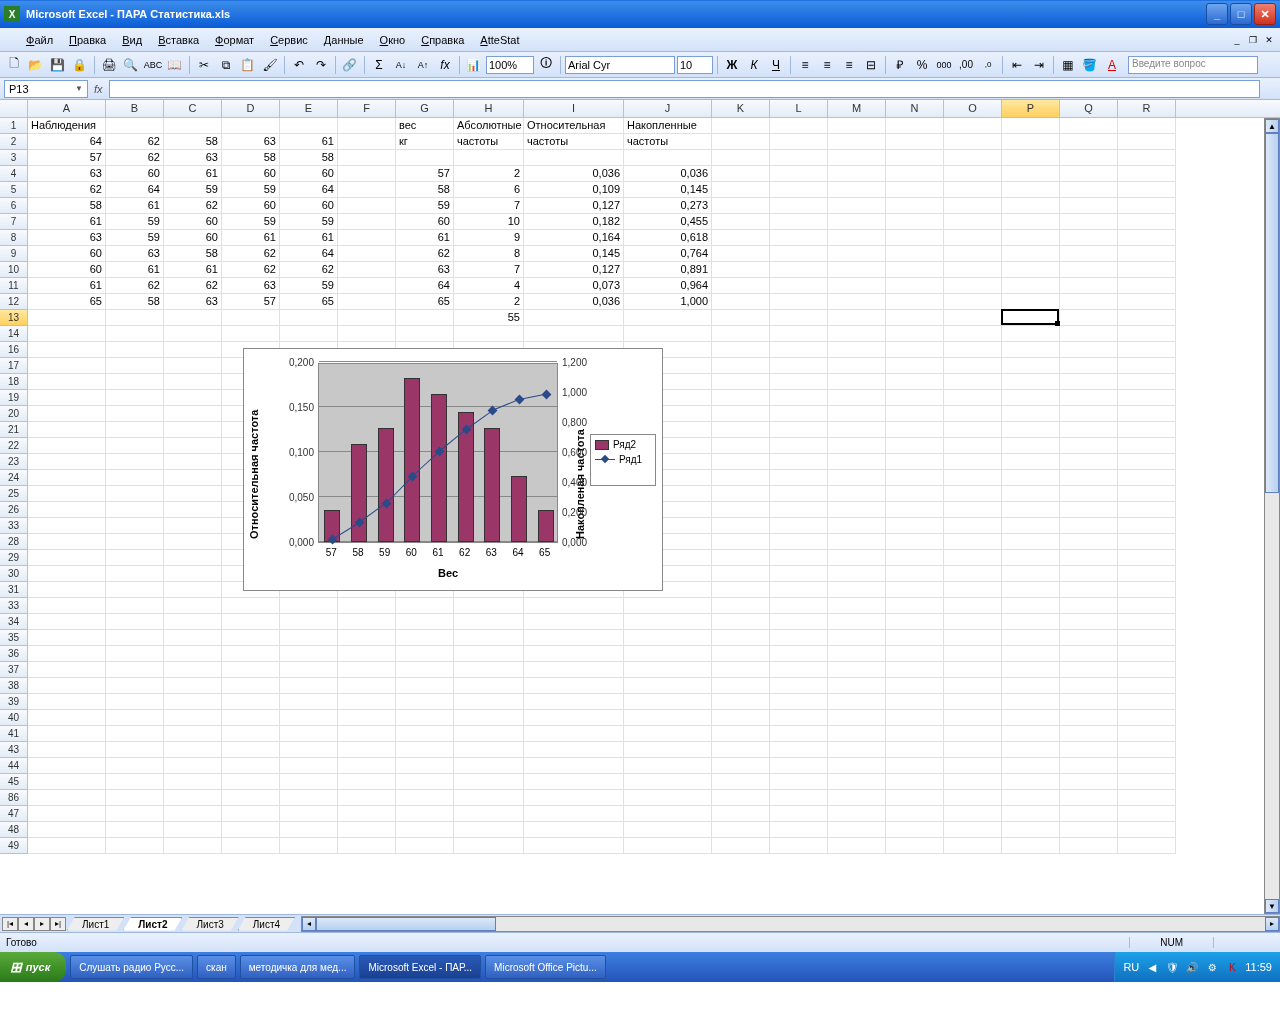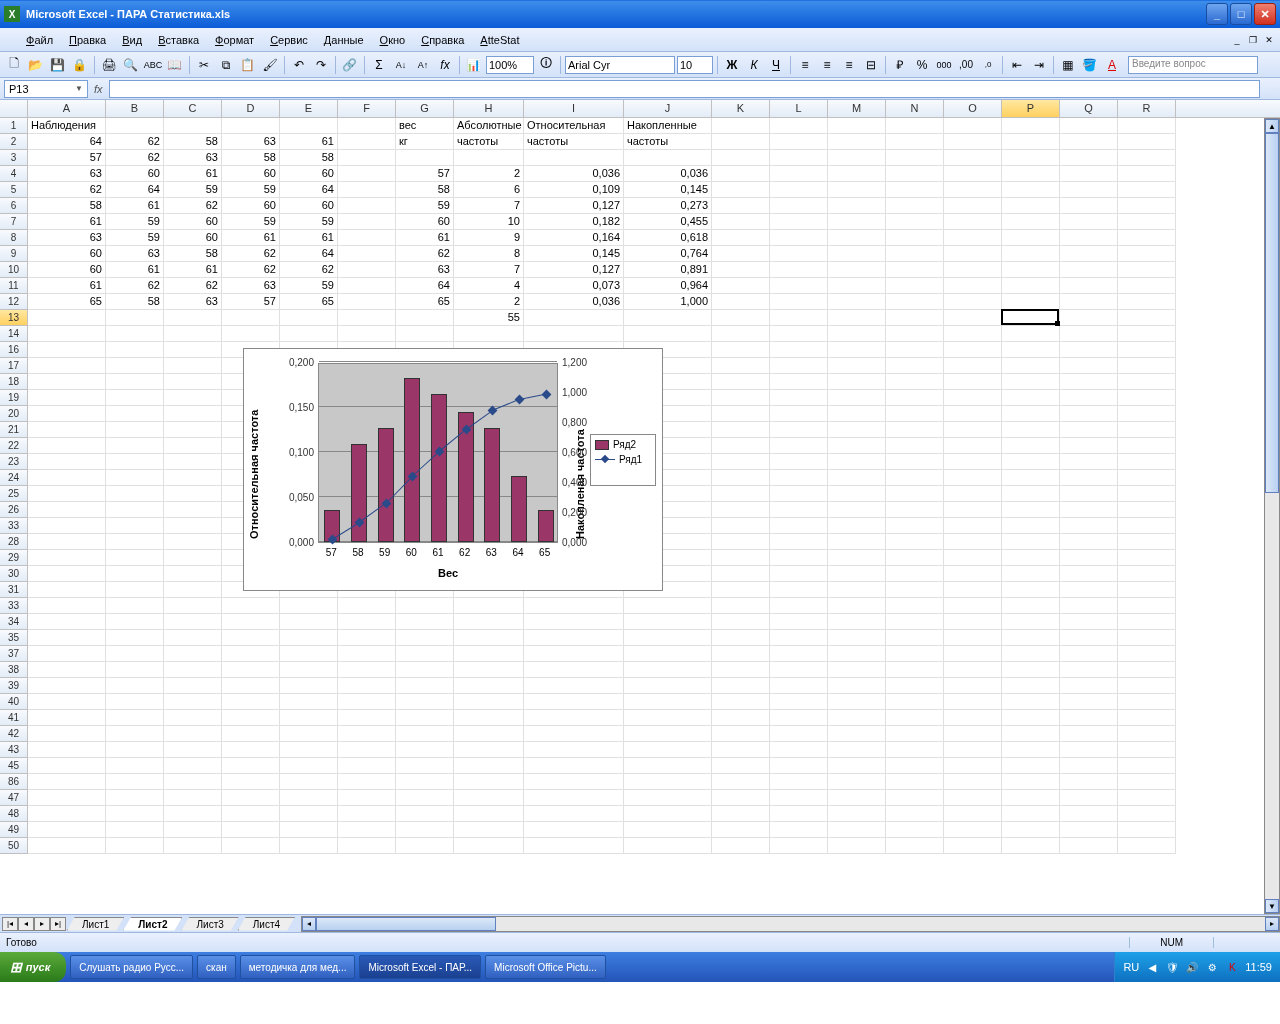--- a/index.html
+++ b/index.html
@@ -894,20 +894,41 @@
         <div class="cell" style="width: 58px;"></div>
         <div class="cell" style="width: 58px;"></div>
         <div class="cell" style="width: 58px;"></div>
         <div class="cell" style="width: 58px;"></div>
         <div class="cell" style="width: 58px;"></div>
         <div class="cell" style="width: 58px;"></div>
         <div class="cell" style="width: 58px;"></div>
         <div class="cell" style="width: 58px;"></div>
       </div>
       <div class="row">
+        <div class="rowhead">36</div>
+        <div class="cell" style="width: 78px;"></div>
+        <div class="cell" style="width: 58px;"></div>
+        <div class="cell" style="width: 58px;"></div>
+        <div class="cell" style="width: 58px;"></div>
+        <div class="cell" style="width: 58px;"></div>
+        <div class="cell" style="width: 58px;"></div>
+        <div class="cell" style="width: 58px;"></div>
+        <div class="cell" style="width: 70px;"></div>
+        <div class="cell" style="width: 100px;"></div>
+        <div class="cell" style="width: 88px;"></div>
+        <div class="cell" style="width: 58px;"></div>
+        <div class="cell" style="width: 58px;"></div>
+        <div class="cell" style="width: 58px;"></div>
+        <div class="cell" style="width: 58px;"></div>
+        <div class="cell" style="width: 58px;"></div>
+        <div class="cell" style="width: 58px;"></div>
+        <div class="cell" style="width: 58px;"></div>
+        <div class="cell" style="width: 58px;"></div>
+      </div>
+      <div class="row">
         <div class="rowhead">37</div>
         <div class="cell" style="width: 78px;"></div>
         <div class="cell" style="width: 58px;"></div>
         <div class="cell" style="width: 58px;"></div>
         <div class="cell" style="width: 58px;"></div>
         <div class="cell" style="width: 58px;"></div>
         <div class="cell" style="width: 58px;"></div>
         <div class="cell" style="width: 58px;"></div>
         <div class="cell" style="width: 70px;"></div>
         <div class="cell" style="width: 100px;"></div>
@@ -999,41 +1020,20 @@
         <div class="cell" style="width: 58px;"></div>
         <div class="cell" style="width: 58px;"></div>
         <div class="cell" style="width: 58px;"></div>
         <div class="cell" style="width: 58px;"></div>
         <div class="cell" style="width: 58px;"></div>
         <div class="cell" style="width: 58px;"></div>
         <div class="cell" style="width: 58px;"></div>
         <div class="cell" style="width: 58px;"></div>
       </div>
       <div class="row">
-        <div class="rowhead">42</div>
-        <div class="cell" style="width: 78px;"></div>
-        <div class="cell" style="width: 58px;"></div>
-        <div class="cell" style="width: 58px;"></div>
-        <div class="cell" style="width: 58px;"></div>
-        <div class="cell" style="width: 58px;"></div>
-        <div class="cell" style="width: 58px;"></div>
-        <div class="cell" style="width: 58px;"></div>
-        <div class="cell" style="width: 70px;"></div>
-        <div class="cell" style="width: 100px;"></div>
-        <div class="cell" style="width: 88px;"></div>
-        <div class="cell" style="width: 58px;"></div>
-        <div class="cell" style="width: 58px;"></div>
-        <div class="cell" style="width: 58px;"></div>
-        <div class="cell" style="width: 58px;"></div>
-        <div class="cell" style="width: 58px;"></div>
-        <div class="cell" style="width: 58px;"></div>
-        <div class="cell" style="width: 58px;"></div>
-        <div class="cell" style="width: 58px;"></div>
-      </div>
-      <div class="row">
         <div class="rowhead">43</div>
         <div class="cell" style="width: 78px;"></div>
         <div class="cell" style="width: 58px;"></div>
         <div class="cell" style="width: 58px;"></div>
         <div class="cell" style="width: 58px;"></div>
         <div class="cell" style="width: 58px;"></div>
         <div class="cell" style="width: 58px;"></div>
         <div class="cell" style="width: 58px;"></div>
         <div class="cell" style="width: 70px;"></div>
         <div class="cell" style="width: 100px;"></div>
@@ -1041,20 +1041,41 @@
         <div class="cell" style="width: 58px;"></div>
         <div class="cell" style="width: 58px;"></div>
         <div class="cell" style="width: 58px;"></div>
         <div class="cell" style="width: 58px;"></div>
         <div class="cell" style="width: 58px;"></div>
         <div class="cell" style="width: 58px;"></div>
         <div class="cell" style="width: 58px;"></div>
         <div class="cell" style="width: 58px;"></div>
       </div>
       <div class="row">
+        <div class="rowhead">44</div>
+        <div class="cell" style="width: 78px;"></div>
+        <div class="cell" style="width: 58px;"></div>
+        <div class="cell" style="width: 58px;"></div>
+        <div class="cell" style="width: 58px;"></div>
+        <div class="cell" style="width: 58px;"></div>
+        <div class="cell" style="width: 58px;"></div>
+        <div class="cell" style="width: 58px;"></div>
+        <div class="cell" style="width: 70px;"></div>
+        <div class="cell" style="width: 100px;"></div>
+        <div class="cell" style="width: 88px;"></div>
+        <div class="cell" style="width: 58px;"></div>
+        <div class="cell" style="width: 58px;"></div>
+        <div class="cell" style="width: 58px;"></div>
+        <div class="cell" style="width: 58px;"></div>
+        <div class="cell" style="width: 58px;"></div>
+        <div class="cell" style="width: 58px;"></div>
+        <div class="cell" style="width: 58px;"></div>
+        <div class="cell" style="width: 58px;"></div>
+      </div>
+      <div class="row">
         <div class="rowhead">45</div>
         <div class="cell" style="width: 78px;"></div>
         <div class="cell" style="width: 58px;"></div>
         <div class="cell" style="width: 58px;"></div>
         <div class="cell" style="width: 58px;"></div>
         <div class="cell" style="width: 58px;"></div>
         <div class="cell" style="width: 58px;"></div>
         <div class="cell" style="width: 58px;"></div>
         <div class="cell" style="width: 70px;"></div>
         <div class="cell" style="width: 100px;"></div>
@@ -1126,41 +1147,20 @@
         <div class="cell" style="width: 58px;"></div>
         <div class="cell" style="width: 58px;"></div>
         <div class="cell" style="width: 58px;"></div>
         <div class="cell" style="width: 58px;"></div>
         <div class="cell" style="width: 58px;"></div>
         <div class="cell" style="width: 58px;"></div>
         <div class="cell" style="width: 58px;"></div>
       </div>
       <div class="row">
         <div class="rowhead">49</div>
-        <div class="cell" style="width: 78px;"></div>
-        <div class="cell" style="width: 58px;"></div>
-        <div class="cell" style="width: 58px;"></div>
-        <div class="cell" style="width: 58px;"></div>
-        <div class="cell" style="width: 58px;"></div>
-        <div class="cell" style="width: 58px;"></div>
-        <div class="cell" style="width: 58px;"></div>
-        <div class="cell" style="width: 70px;"></div>
-        <div class="cell" style="width: 100px;"></div>
-        <div class="cell" style="width: 88px;"></div>
-        <div class="cell" style="width: 58px;"></div>
-        <div class="cell" style="width: 58px;"></div>
-        <div class="cell" style="width: 58px;"></div>
-        <div class="cell" style="width: 58px;"></div>
-        <div class="cell" style="width: 58px;"></div>
-        <div class="cell" style="width: 58px;"></div>
-        <div class="cell" style="width: 58px;"></div>
-        <div class="cell" style="width: 58px;"></div>
-      </div>
-      <div class="row">
-        <div class="rowhead">50</div>
         <div class="cell" style="width: 78px;"></div>
         <div class="cell" style="width: 58px;"></div>
         <div class="cell" style="width: 58px;"></div>
         <div class="cell" style="width: 58px;"></div>
         <div class="cell" style="width: 58px;"></div>
         <div class="cell" style="width: 58px;"></div>
         <div class="cell" style="width: 58px;"></div>
         <div class="cell" style="width: 70px;"></div>
         <div class="cell" style="width: 100px;"></div>
         <div class="cell" style="width: 88px;"></div>

